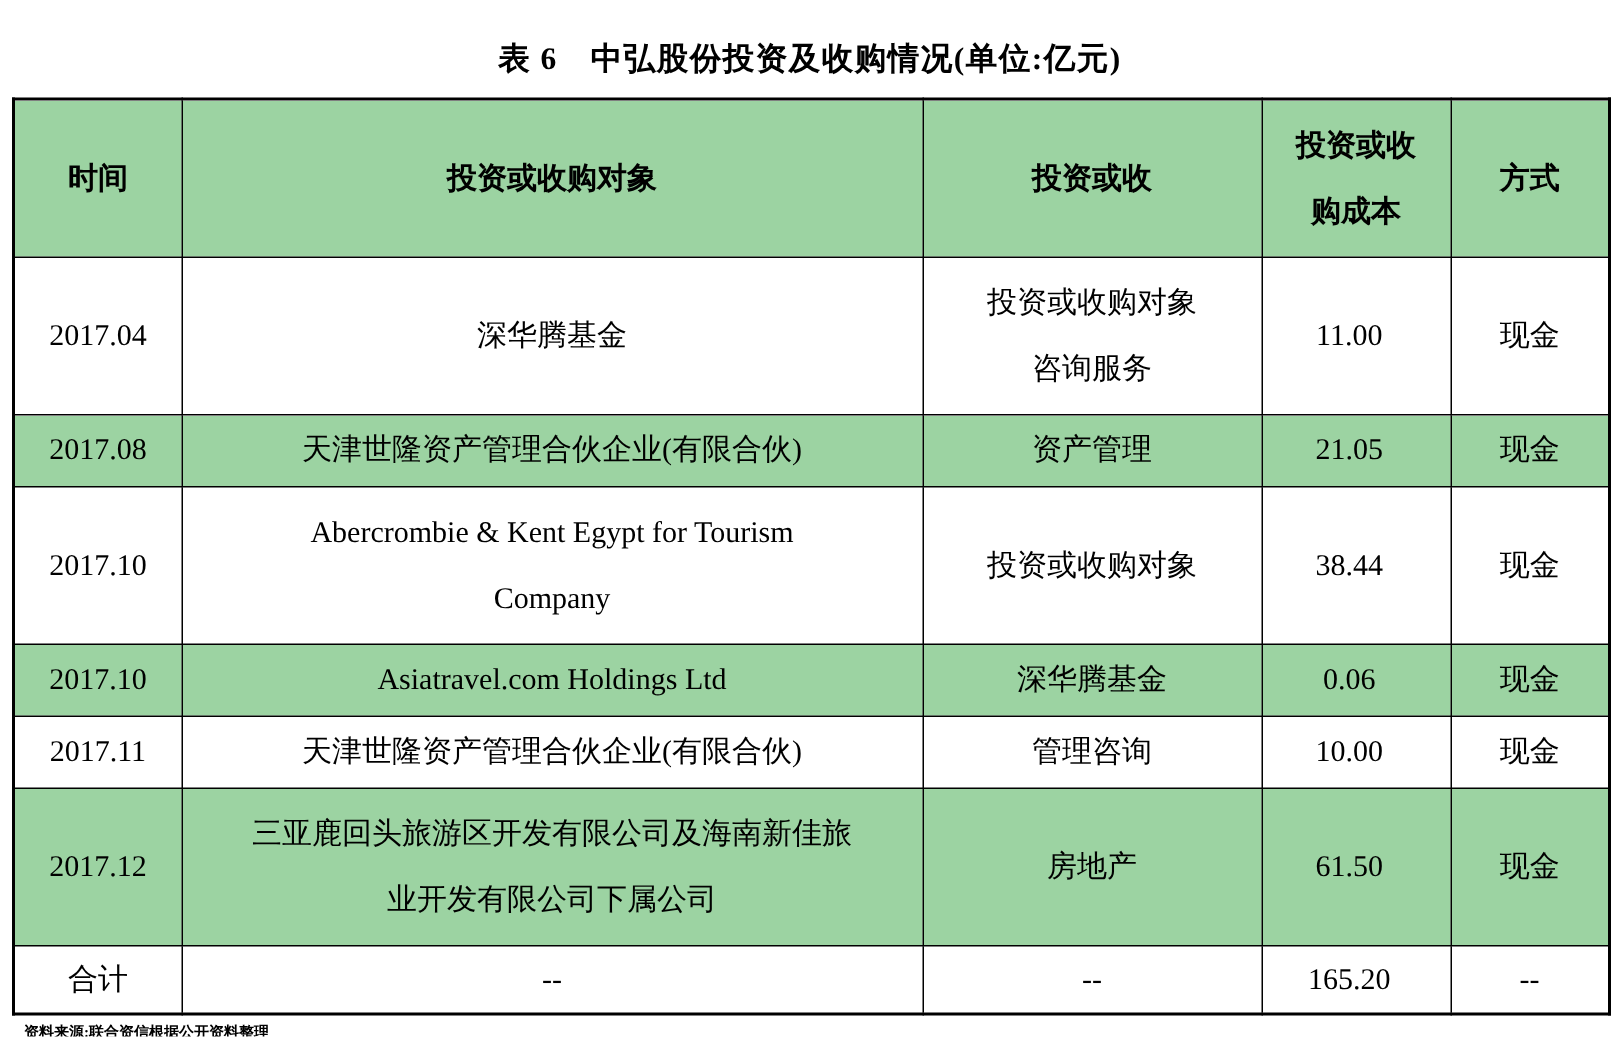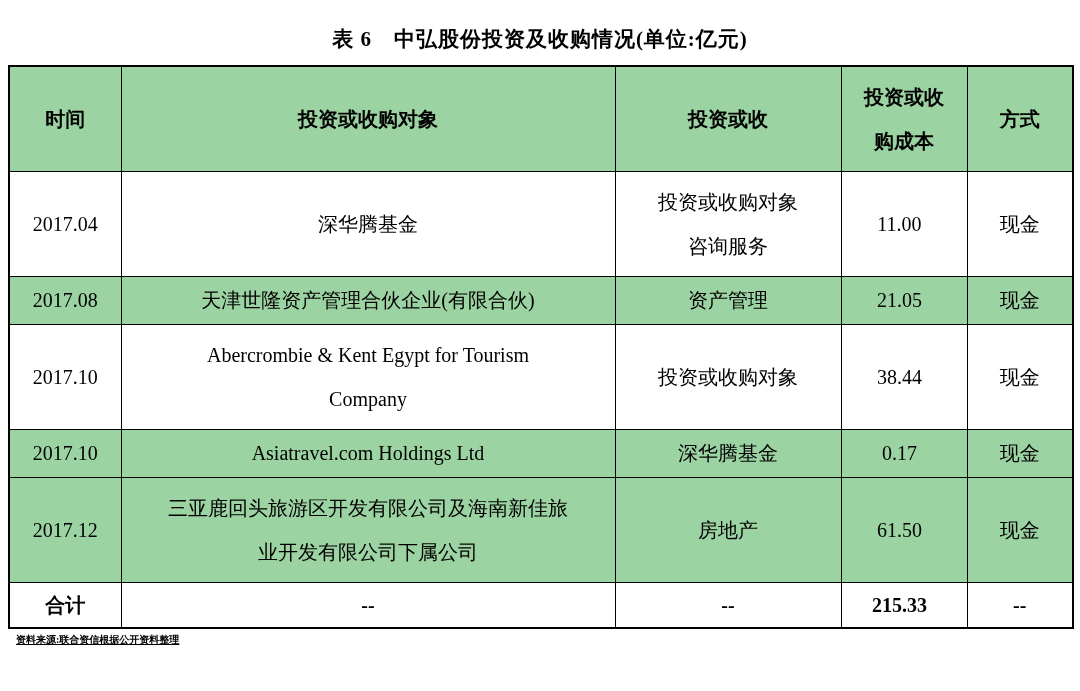--- a/index.html
+++ b/index.html
@@ -38,21 +38,21 @@
   .inv-table th {
     background: #9CD3A2;
     font-weight: bold;
   }
   tr.green td { background: #9CD3A2; }
   tr.rh-tall  { height: 105px; }
   tr.rh-short { height: 48px; }
   tr.rh-total { height: 46px; }
   td.c-cost, th.c-cost-h { }
   td.c-cost { text-align: center; padding-right: 13px; }
-  tr.total-row td { font-weight: bold; }
+  tr.total-row td { font-weight: normal; }
   .source-note {
     margin: 4px 0 0 16px;
     font-size: 10px;
     font-weight: bold;
     text-decoration: underline;
   }
   col.w-time { width: 112px; }
   col.w-target { width: 494px; }
   col.w-business { width: 226px; }
   col.w-cost { width: 126px; }
@@ -104,36 +104,43 @@
         <td>Abercrombie &amp; Kent Egypt for Tourism
 Company</td>
         <td>投资或收购对象</td>
         <td class="c-cost">38.44</td>
         <td>现金</td>
       </tr>
       <tr class="rh-short green">
         <td>2017.10</td>
         <td>Asiatravel.com Holdings Ltd</td>
         <td>深华腾基金</td>
-        <td class="c-cost">0.17</td>
+        <td class="c-cost">0.06</td>
+        <td>现金</td>
+      </tr>
+      <tr class="rh-short">
+        <td>2017.11</td>
+        <td>天津世隆资产管理合伙企业(有限合伙)</td>
+        <td>管理咨询</td>
+        <td class="c-cost">10.00</td>
         <td>现金</td>
       </tr>
       <tr class="rh-tall green">
         <td>2017.12</td>
         <td>三亚鹿回头旅游区开发有限公司及海南新佳旅
 业开发有限公司下属公司</td>
         <td>房地产</td>
         <td class="c-cost">61.50</td>
         <td>现金</td>
       </tr>
       <tr class="rh-total total-row">
         <td>合计</td>
         <td>--</td>
         <td>--</td>
-        <td class="c-cost">215.33</td>
+        <td class="c-cost">165.20</td>
         <td>--</td>
       </tr>
     </tbody>
   </table>
 
   <div class="source-note">资料来源:联合资信根据公开资料整理</div>
 
 </div>
 
 </body></html>

